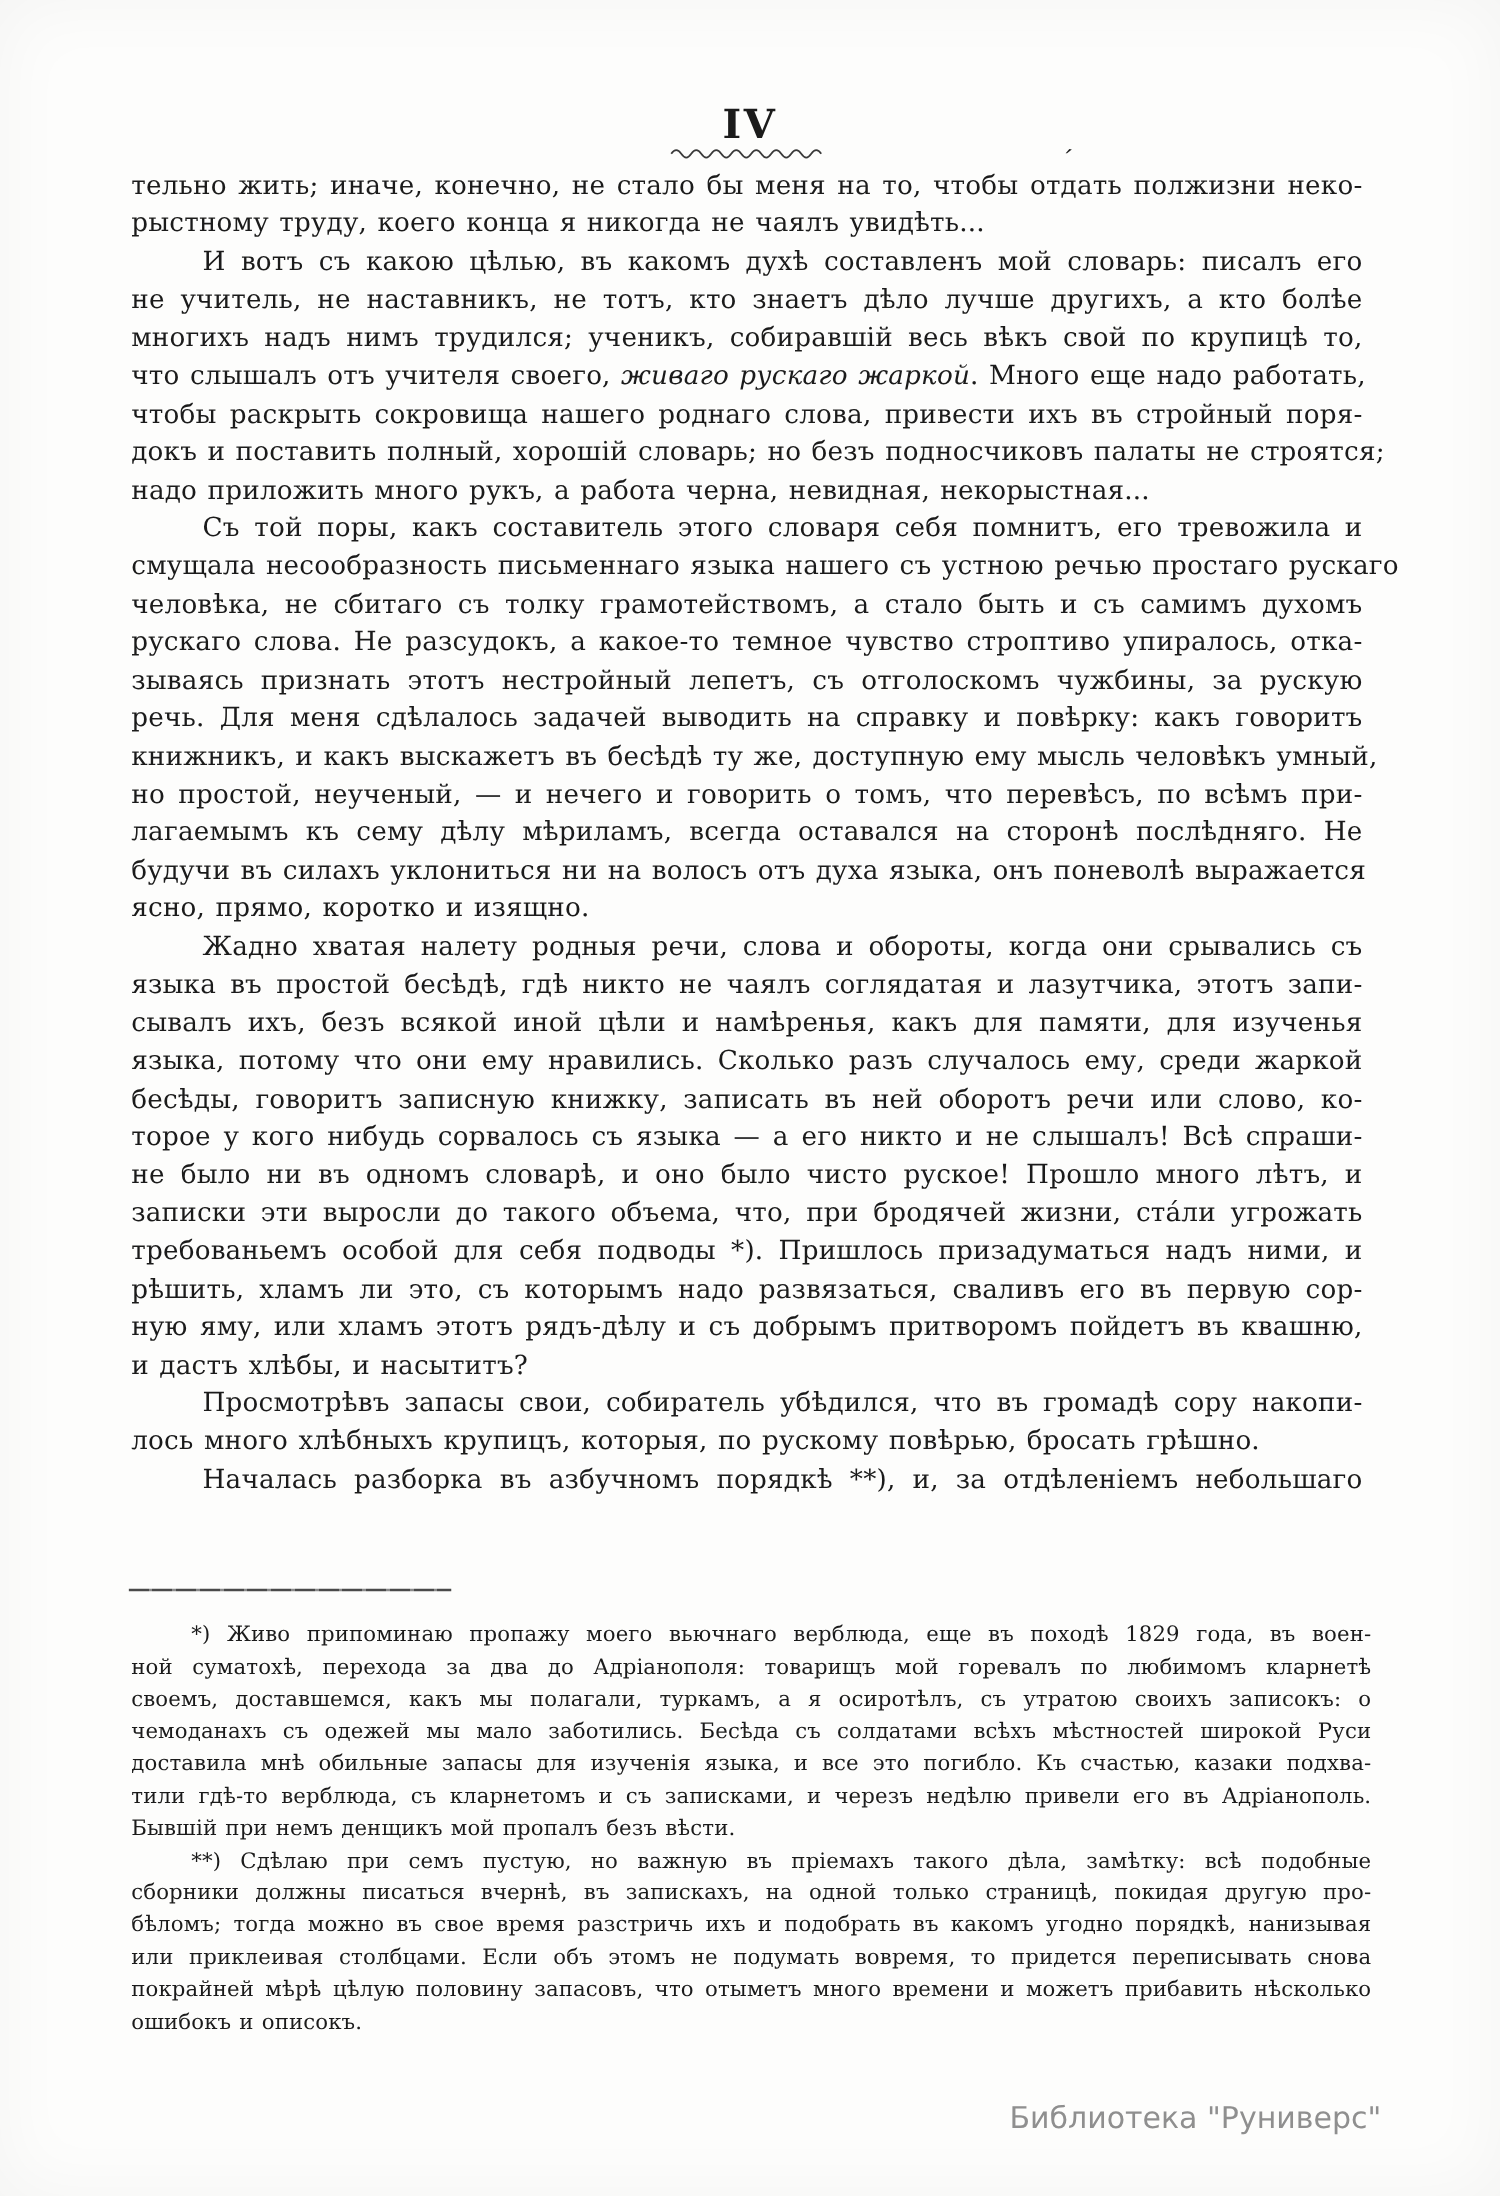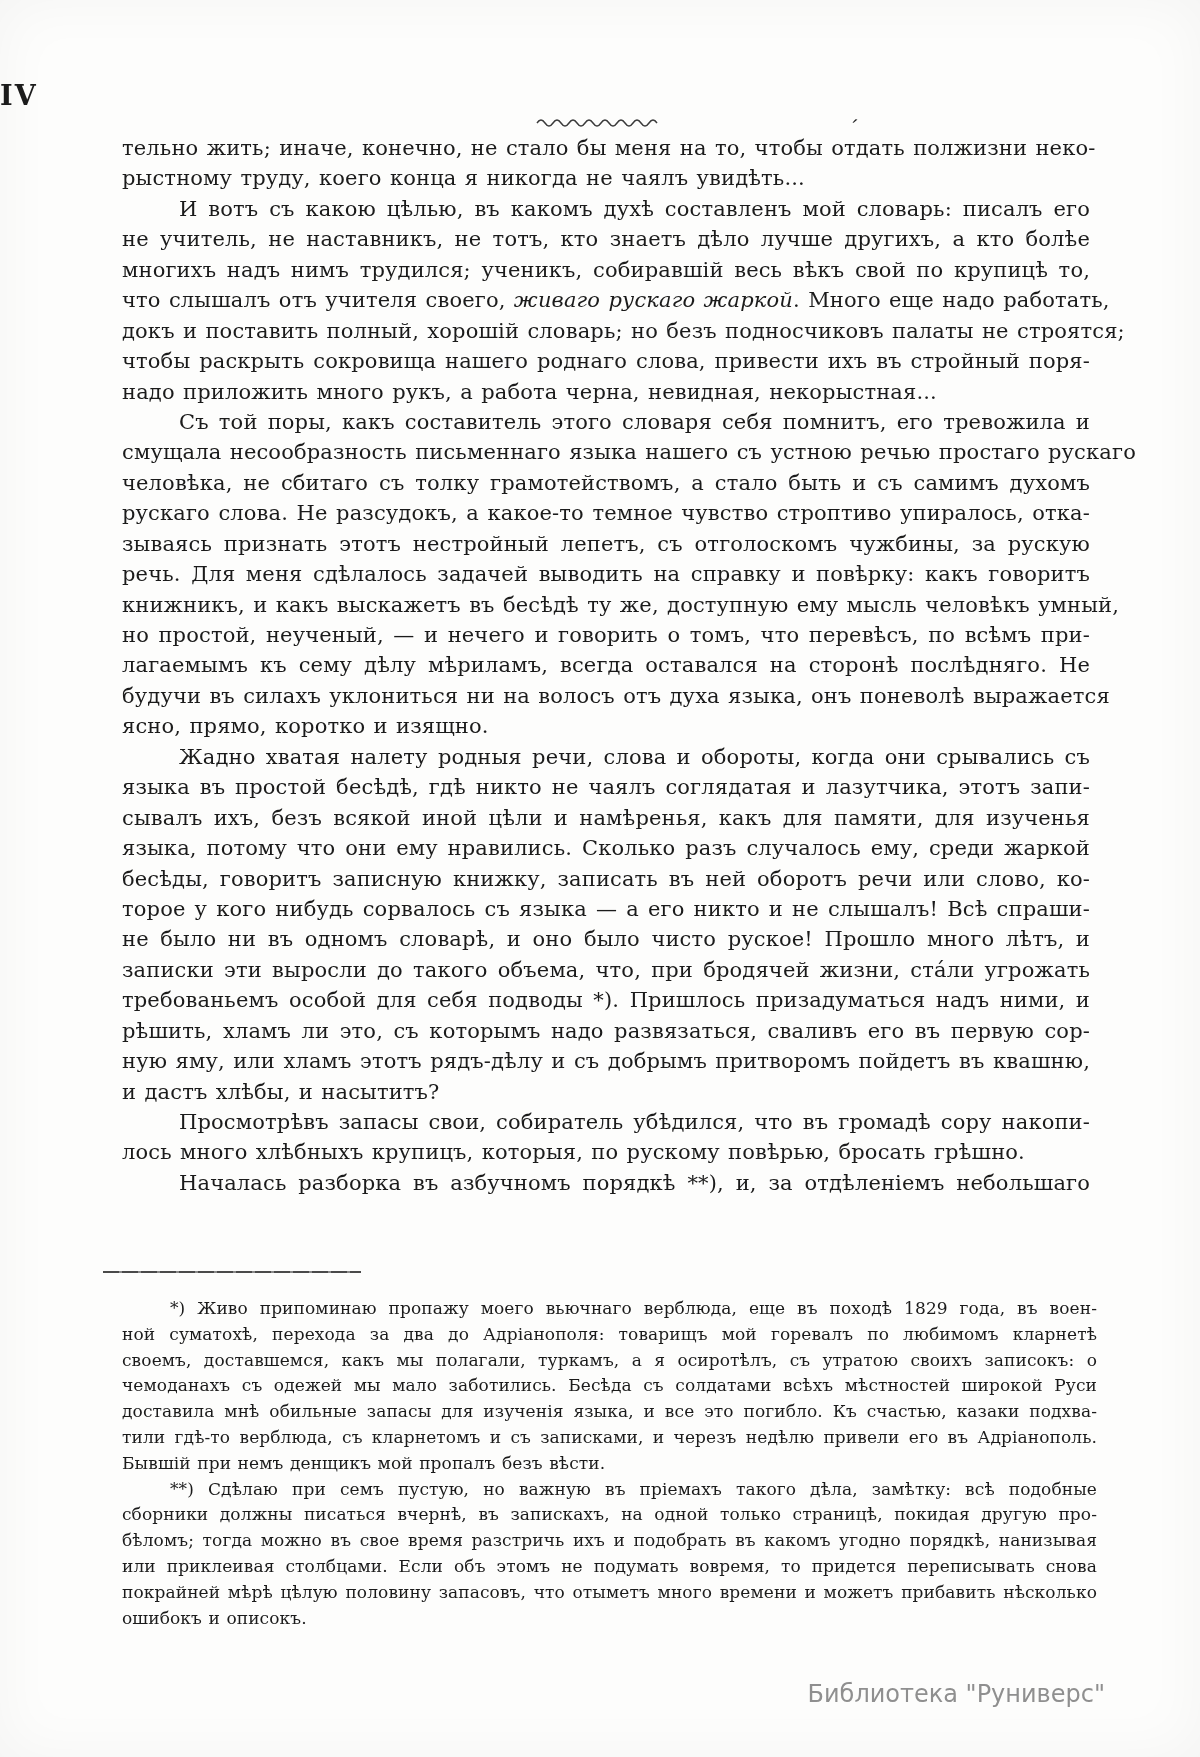--- a/index.html
+++ b/index.html
@@ -7,41 +7,42 @@
     position:relative;
     width:1200px;height:1757px;
     background:#fdfdfc;
     box-shadow:inset 0 0 60px rgba(0,0,0,0.04);
     overflow:hidden;
     font-family:"DejaVu Serif", serif;
     color:#1b1b1b;
   }
   .page-number{
     position:absolute;top:80px;left:0;right:0;
-    font-size:27px;font-weight:bold;letter-spacing:2px;
+    text-align:center;
+    font-size:32px;font-weight:bold;letter-spacing:2px;
   }
   .squiggle{
     position:absolute;top:116px;left:535px;
   }
   .ink-mark{
     position:absolute;top:116px;left:848px;
     font-size:20px;color:#222;transform:rotate(8deg);
   }
   .body-text{
     position:absolute;top:133px;left:105px;width:985px;
     font-size:21px;
     letter-spacing:0.15px;
     word-spacing:1.5px;
   }
   .body-text .line{
     height:30.45px;line-height:30.45px;
     text-align:justify;text-align-last:justify;
     white-space:nowrap;
   }
-  .line{overflow:visible;margin-left:17px;}
+  .line{overflow:visible;}
   .line.no-just{text-align-last:left;white-space:normal;}
   .line.first-indent{padding-left:57px;}
   .fn-rule{
     position:absolute;top:1271px;left:103px;width:258px;height:2px;
     background:repeating-linear-gradient(90deg,#4a4a4a 0 16px,#8a8a8a 16px 19px);
   }
   .footnotes{
     position:absolute;top:1296px;left:105px;width:992px;
     font-size:17px;
     letter-spacing:0.1px;
@@ -77,22 +78,22 @@
   <div id="body-text" class="body-text">
       <div class="para">
         <div class="line">тельно жить; иначе, конечно, не стало бы меня на то, чтобы отдать полжизни неко-</div>
         <div class="line no-just">рыстному труду, коего конца я никогда не чаялъ увидѣть...</div>
       </div>
       <div class="para">
         <div class="line first-indent">И вотъ съ какою цѣлью, въ какомъ духѣ составленъ мой словарь: писалъ его</div>
         <div class="line">не учитель, не наставникъ, не тотъ, кто знаетъ дѣло лучше другихъ, а кто болѣе</div>
         <div class="line">многихъ надъ нимъ трудился; ученикъ, собиравшій весь вѣкъ свой по крупицѣ то,</div>
         <div class="line">что слышалъ отъ учителя своего, <span class="it">живаго рускаго жаркой</span>.  Много еще надо работать,</div>
+        <div class="line">чтобы раскрыть сокровища нашего роднаго слова, привести ихъ въ стройный поря-</div>
         <div class="line">докъ и поставить полный, хорошій словарь; но безъ подносчиковъ палаты не строятся;</div>
-        <div class="line">чтобы раскрыть сокровища нашего роднаго слова, привести ихъ въ стройный поря-</div>
         <div class="line no-just">надо приложить много рукъ, а работа черна, невидная, некорыстная...</div>
       </div>
       <div class="para">
         <div class="line first-indent">Съ той поры, какъ составитель этого словаря себя помнитъ, его тревожила и</div>
         <div class="line">смущала несообразность письменнаго языка нашего съ устною речью простаго рускаго</div>
         <div class="line">человѣка, не сбитаго съ толку грамотействомъ, а стало быть и съ самимъ духомъ</div>
         <div class="line">рускаго слова. Не разсудокъ, а какое-то темное чувство строптиво упиралось, отка-</div>
         <div class="line">зываясь признать этотъ нестройный лепетъ, съ отголоскомъ чужбины, за рускую</div>
         <div class="line">речь. Для меня сдѣлалось задачей выводить на справку и повѣрку: какъ говоритъ</div>
         <div class="line">книжникъ, и какъ выскажетъ въ бесѣдѣ ту же, доступную ему мысль человѣкъ умный,</div>

